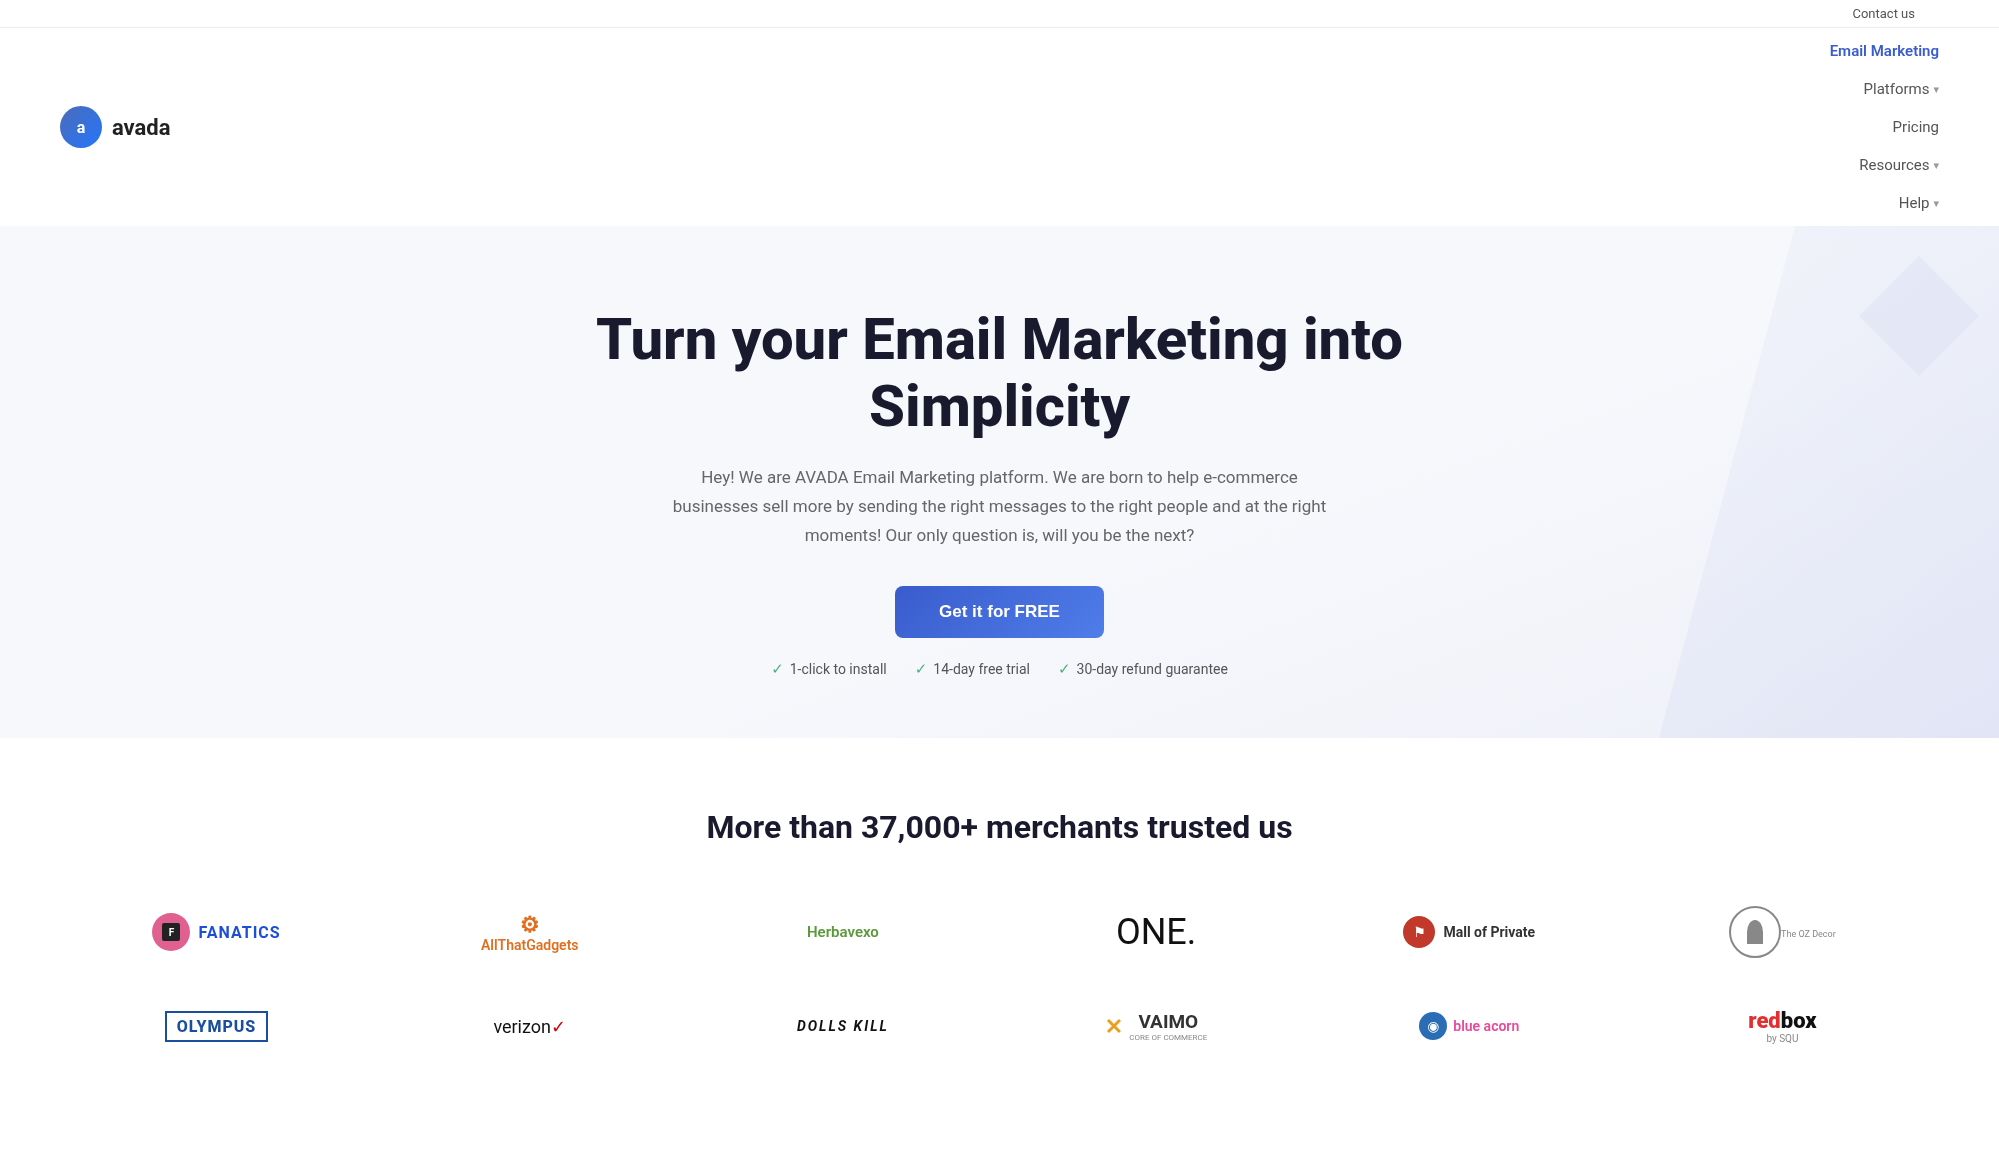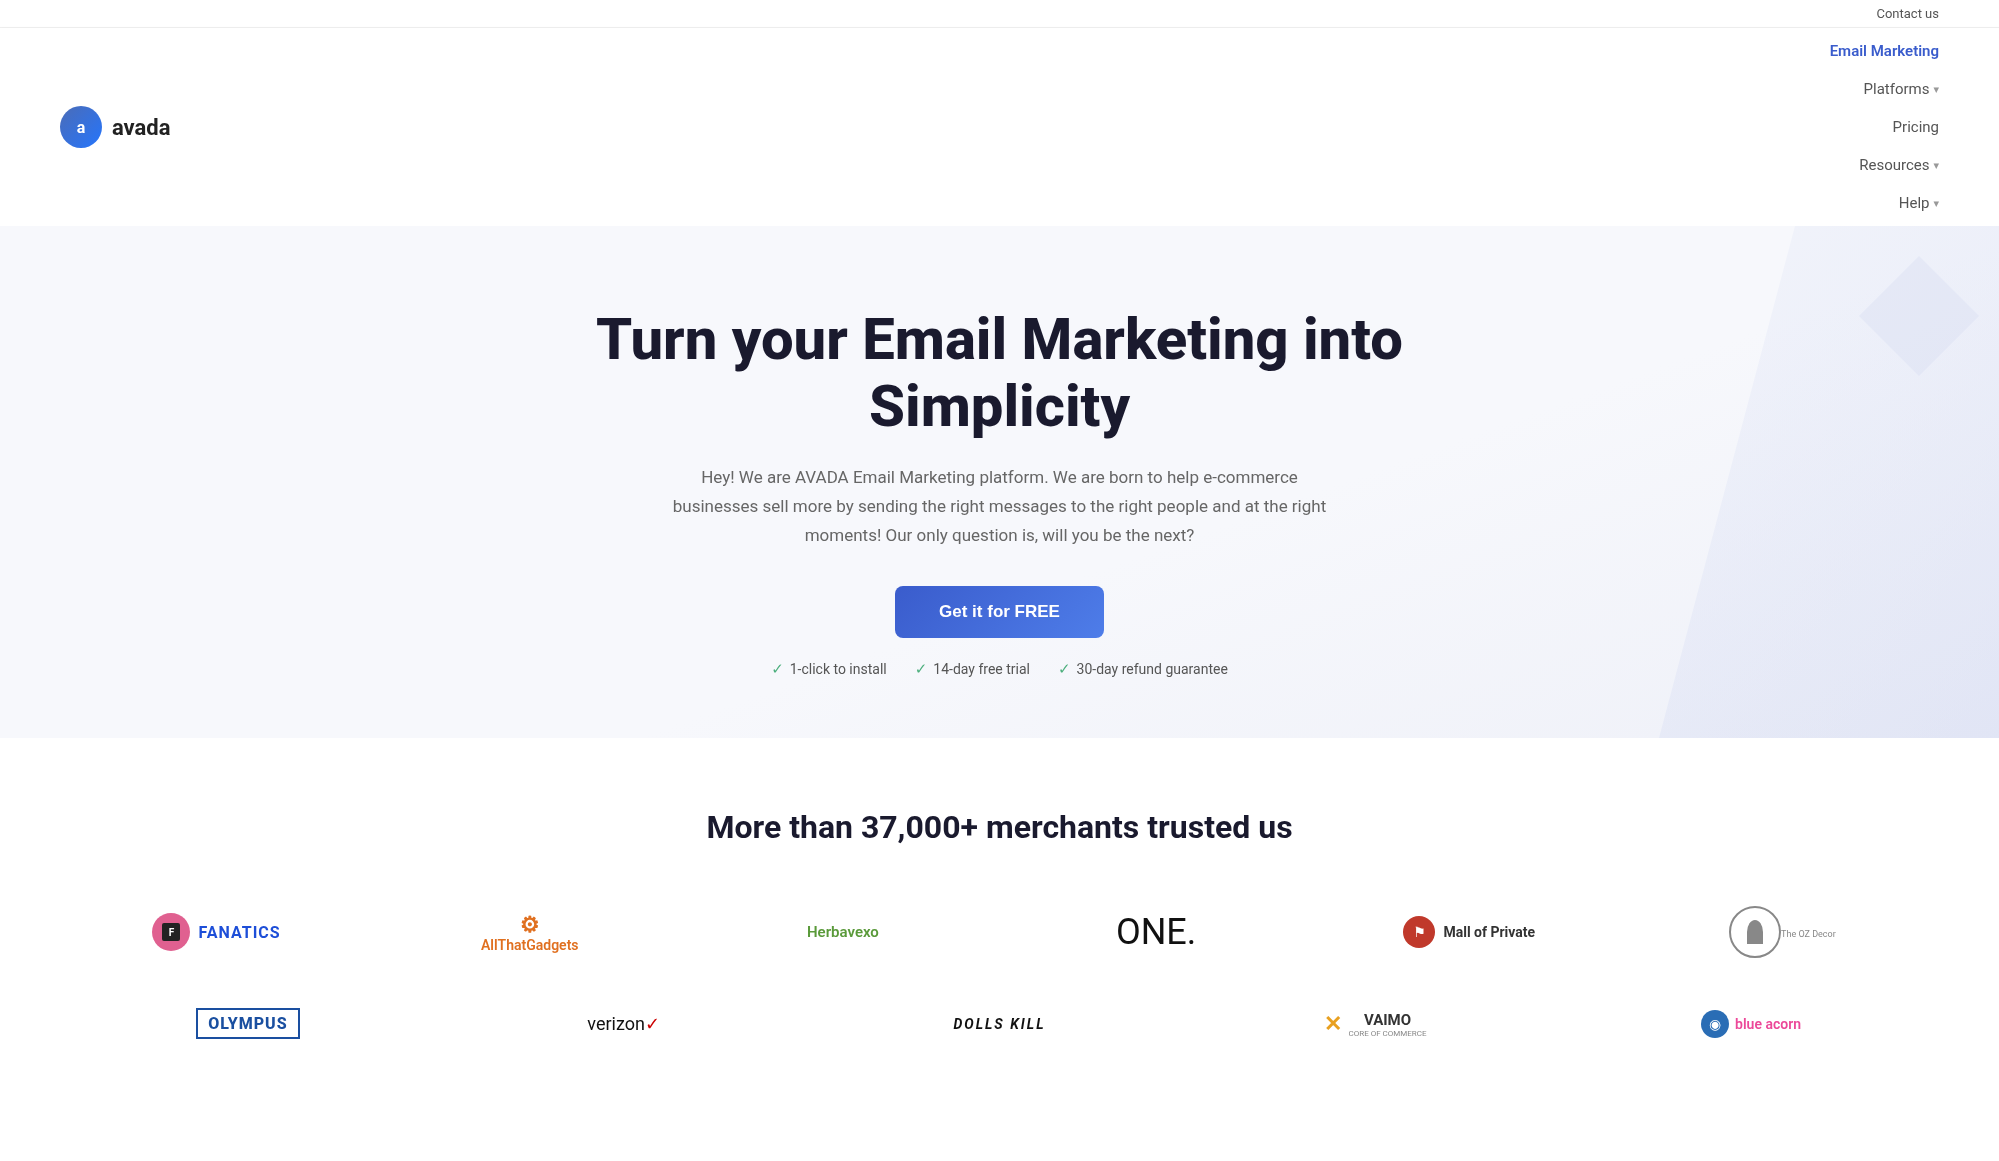--- a/index.html
+++ b/index.html
@@ -1,19 +1,19 @@
 <!DOCTYPE html>
 <html><head>
   <meta charset="utf-8">
   <style>
     * { margin: 0; padding: 0; box-sizing: border-box; }
     body { font-family: -apple-system, BlinkMacSystemFont, 'Segoe UI', Roboto, sans-serif; background: #fff; color: #222; overflow-x: hidden; }
 
     
-    .header-top { display: flex; justify-content: flex-end; padding: 6px 60px; font-size: 13px; color: #555; background: #fff; border-bottom: 1px solid #f0f0f0; }
+    .header-top { display: flex; justify-content: flex-end; padding: 6px 84px; font-size: 13px; color: #555; background: #fff; border-bottom: 1px solid #f0f0f0; }
     .header-main { display: flex; align-items: center; justify-content: space-between; padding: 14px 60px; background: #fff; box-shadow: 0 1px 4px rgba(0,0,0,0.06); }
     .logo-area { display: flex; align-items: center; gap: 10px; text-decoration: none; }
     .logo-icon { width: 42px; height: 42px; background: linear-gradient(135deg, #4b6cb7, #2575fc); border-radius: 50%; display: flex; align-items: center; justify-content: center; color: #fff; font-weight: bold; font-size: 16px; }
     .logo-text { font-size: 22px; font-weight: 700; color: #222; }
     .nav { display: flex; align-items: flex-end; gap: 20px; flex-direction: column; }
     .nav-item { font-size: 15px; color: #555; cursor: pointer; text-decoration: none; display: flex; align-items: center; gap: 4px; }
     .nav-item.active { color: #3a5ccc; font-weight: 600; }
     .nav-item .chevron { font-size: 11px; color: #999; }
 
     
@@ -57,21 +57,21 @@
 
     .brand-olympus { font-size: 16px; font-weight: 800; color: #1a4fa0; letter-spacing: 1px; border: 2px solid #1a4fa0; padding: 4px 10px; }
 
     .brand-verizon { font-size: 18px; font-weight: 400; color: #111; }
     .brand-verizon .check-v { color: #cc0000; }
 
     .brand-dolls { font-size: 14px; font-weight: 700; color: #111; letter-spacing: 2px; font-style: italic; }
 
     .brand-vaimo { display: flex; align-items: center; gap: 6px; }
     .brand-vaimo .x-icon { color: #e8a020; font-size: 22px; font-weight: 900; }
-    .brand-vaimo .vaimo-text { font-size: 15px; font-weight: 700; color: #333; }
+    .brand-vaimo .vaimo-text { font-size: 19px; font-weight: 700; color: #333; }
     .brand-vaimo .sub { font-size: 8px; color: #888; display: block; }
 
     .brand-blueacorn { display: flex; align-items: center; gap: 6px; }
     .brand-blueacorn .acorn { width: 28px; height: 28px; background: #2a6db5; border-radius: 50%; display: flex; align-items: center; justify-content: center; color: #fff; font-size: 14px; }
     .brand-blueacorn span { font-size: 14px; color: #ec4899; font-weight: 600; }
 
     .brand-redbox { font-size: 22px; font-weight: 900; color: #111; }
     .brand-redbox span.red { color: #e03030; }
     .brand-redbox .by { font-size: 10px; color: #888; display: block; font-weight: 400; }
   </style>
@@ -214,15 +214,21 @@
       </div>
     </div>
 
     <div class="logo-cell">
       <div class="brand-blueacorn">
         <div class="acorn">◉</div>
         <span>blue acorn</span>
       </div>
     </div>
 
+    <div class="logo-cell">
+      <div class="brand-redbox">
+        <span><span class="red">red</span><span>box</span></span>
+        <span class="by">by SQU</span>
+      </div>
+    </div>
 
   </div>
 </section>
 
 </body></html>

